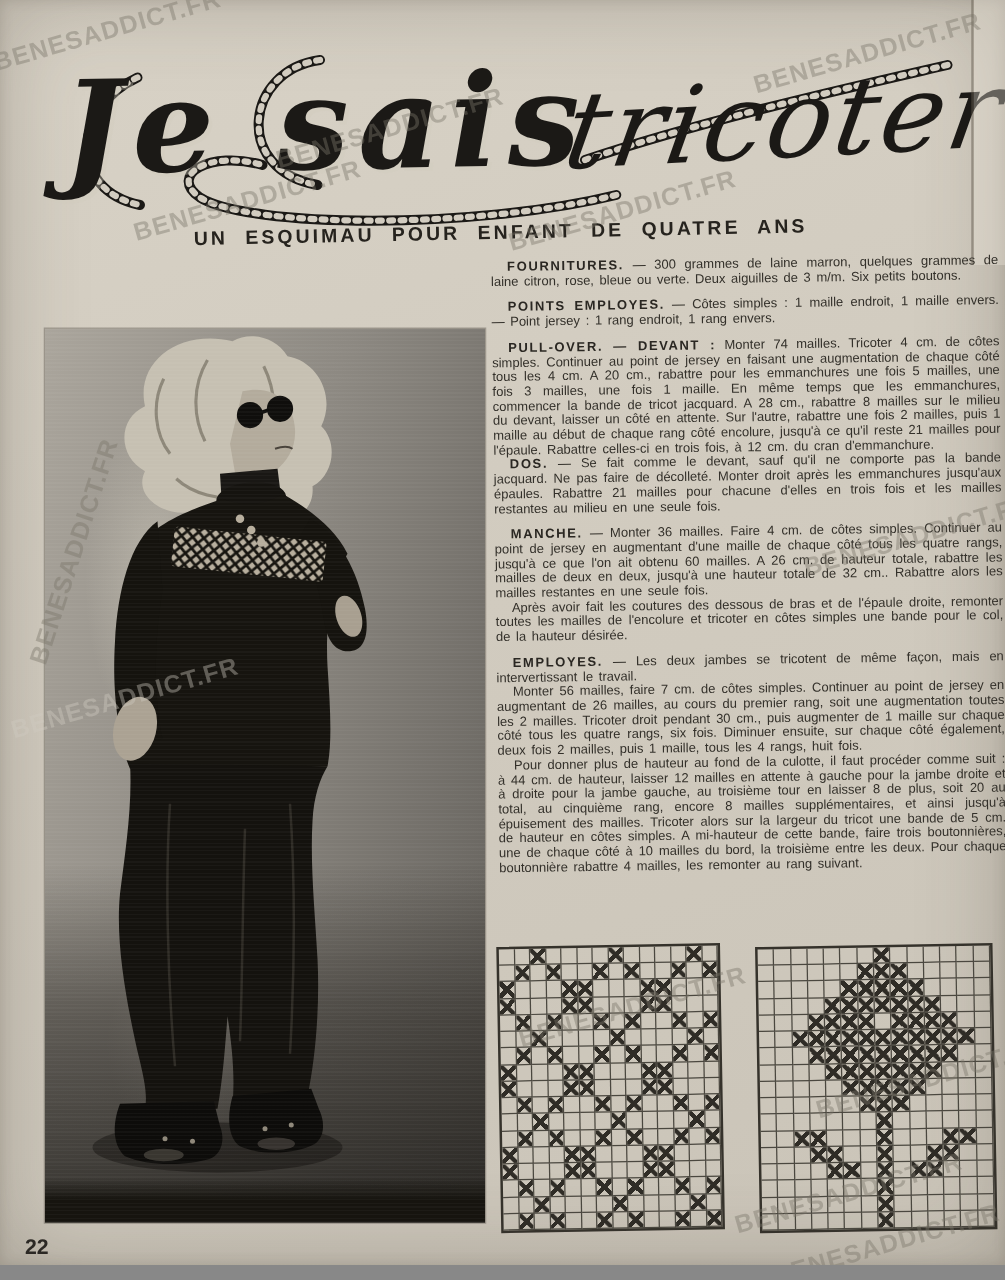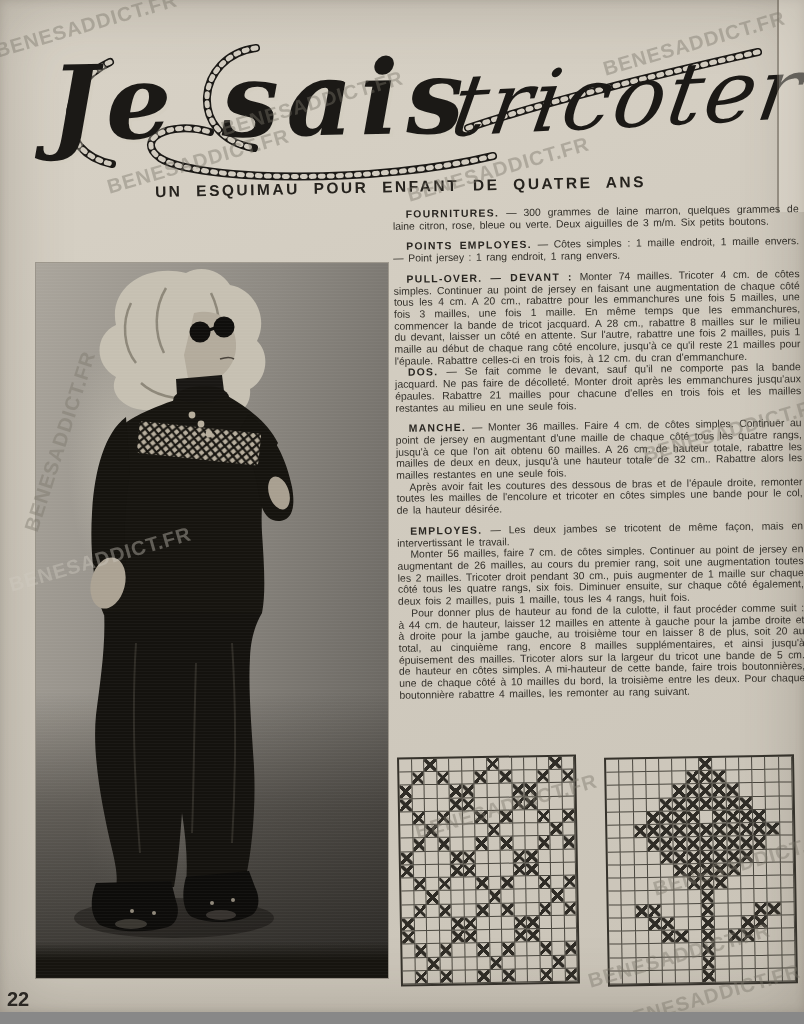--- a/index.html
+++ b/index.html
@@ -78,21 +78,21 @@
 
   
   .wm{
     position:absolute;font-weight:bold;font-size:20px;letter-spacing:1px;
     color:rgba(122,116,104,.42);transform:rotate(-16deg);white-space:nowrap;
     pointer-events:none;
   }
   .wm-light{color:rgba(208,203,192,.4);}
   .wm-vert{transform:rotate(-72deg);}
 
-  .pagenum{position:absolute;left:7px;top:988px;font-weight:bold;font-size:20px;color:#2b2824;text-align:right;}
+  .pagenum{position:absolute;left:20px;top:988px;font-weight:bold;font-size:17px;color:#2b2824;text-align:right;}
   .bottom-strip{
     position:absolute;left:88px;top:1012px;width:716px;height:12px;
     background:linear-gradient(to bottom,rgba(70,64,54,0),rgba(58,53,44,.5) 55%,rgba(42,38,31,.7));
   }
 </style>
 </head>
 <body>
 
 <div class="page">
 

